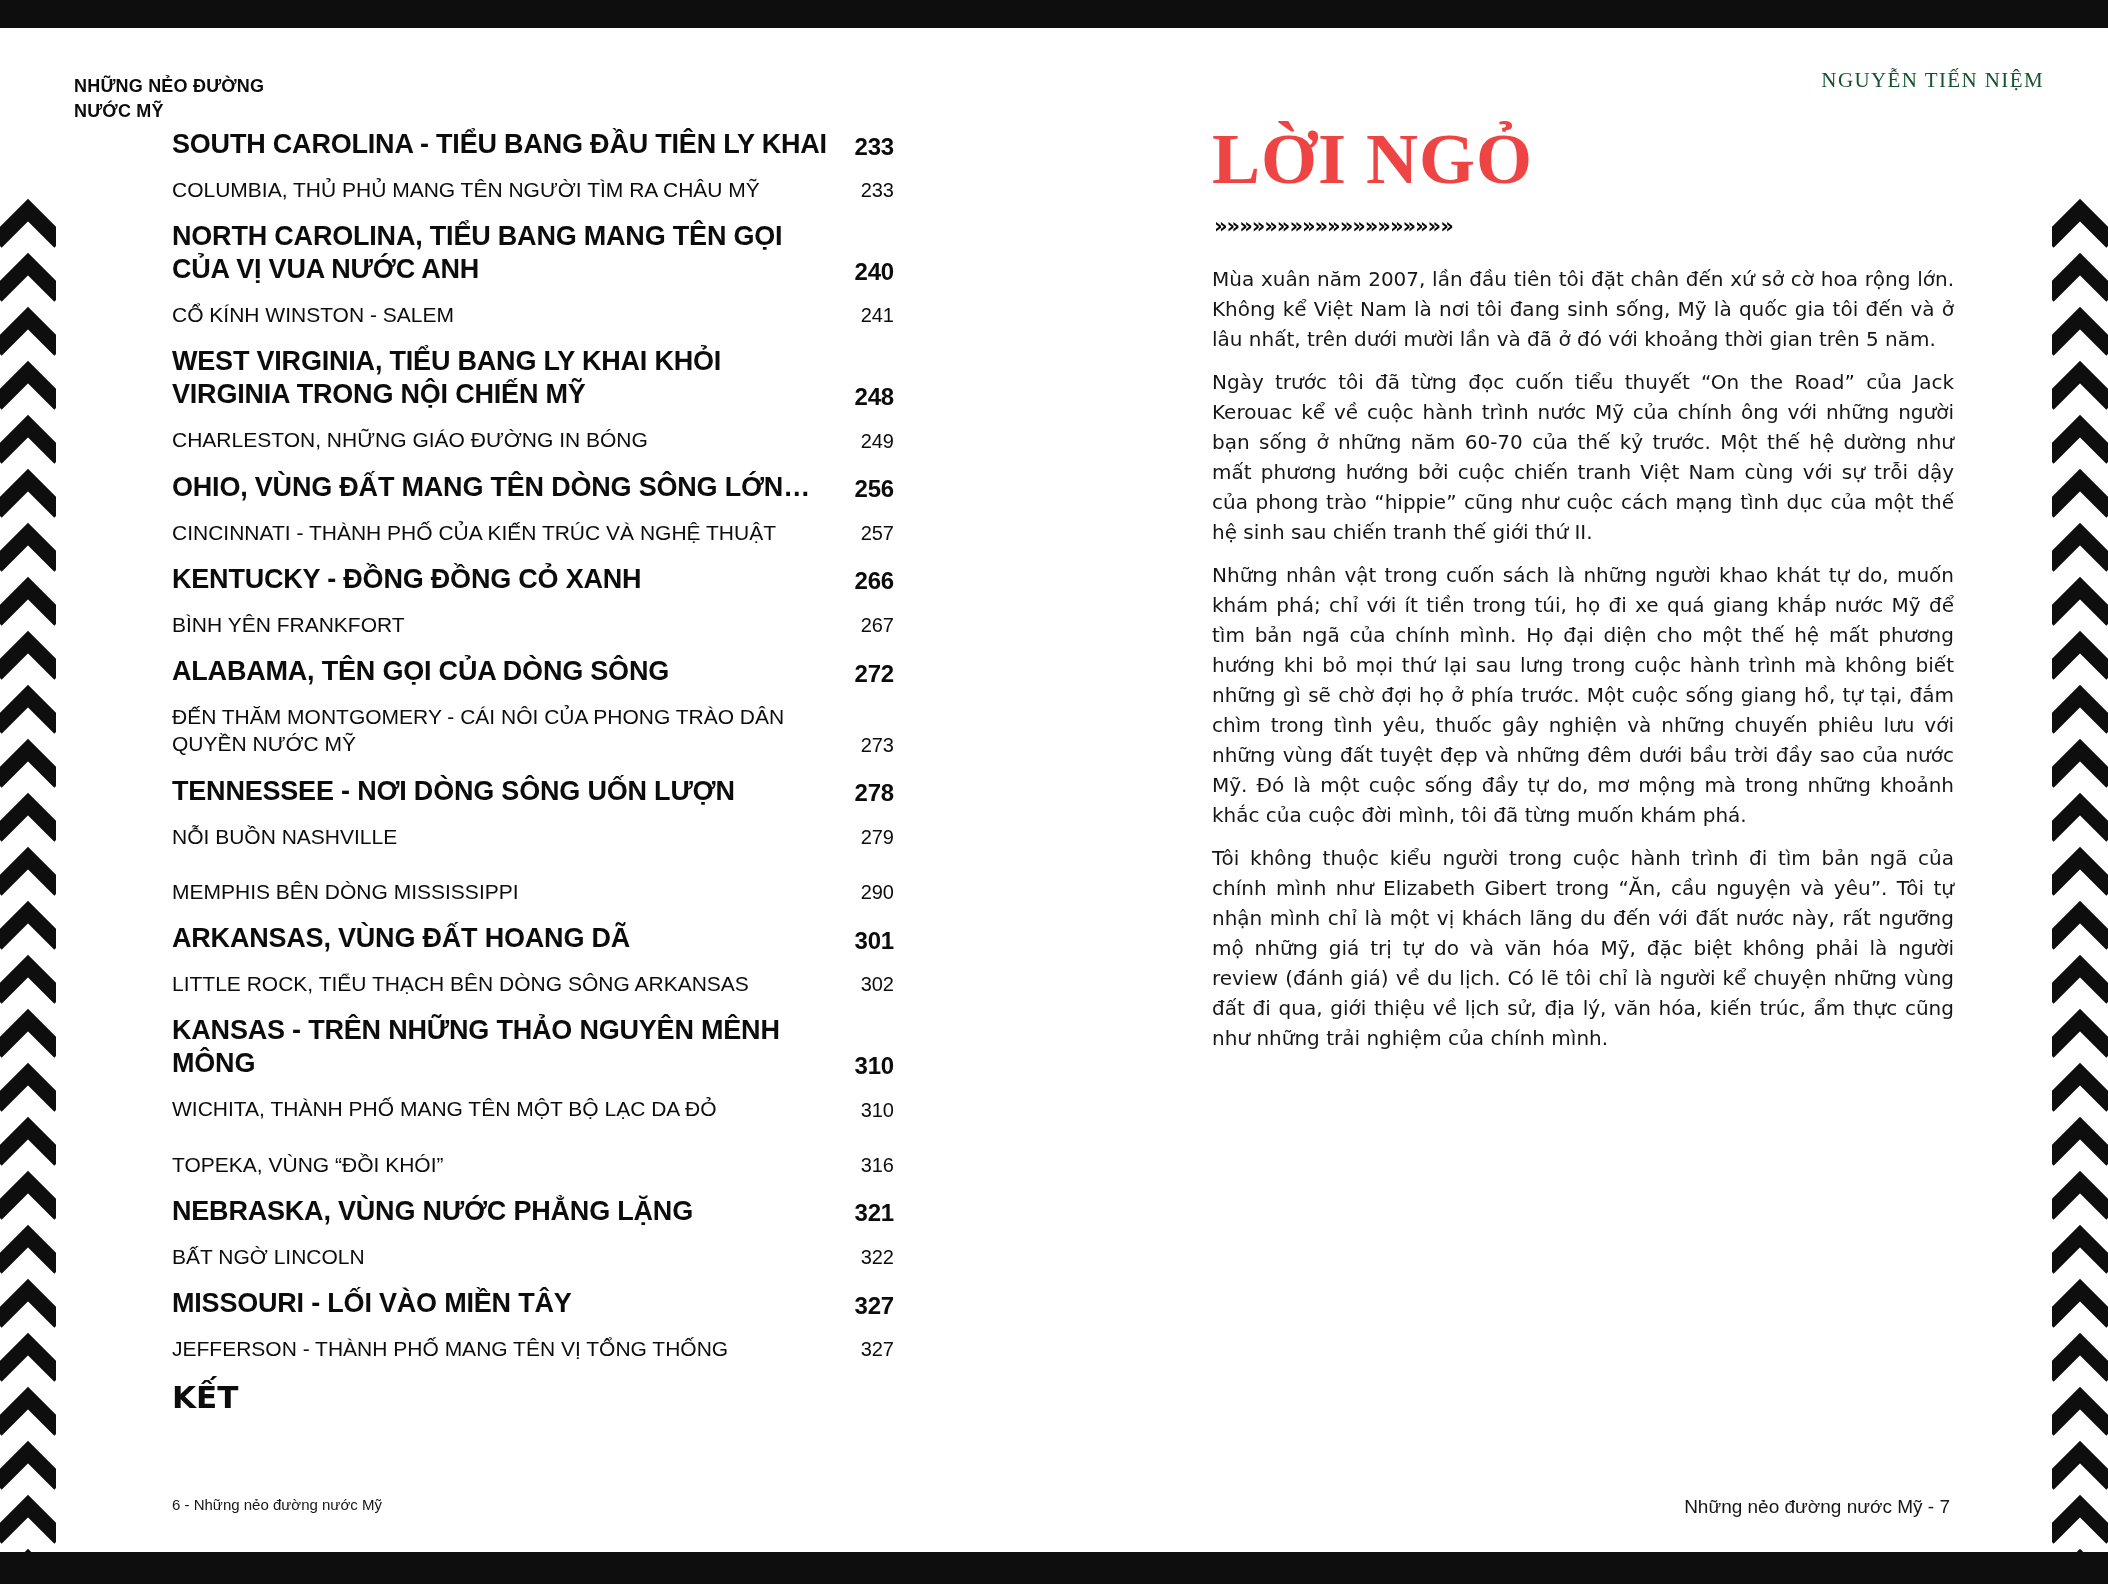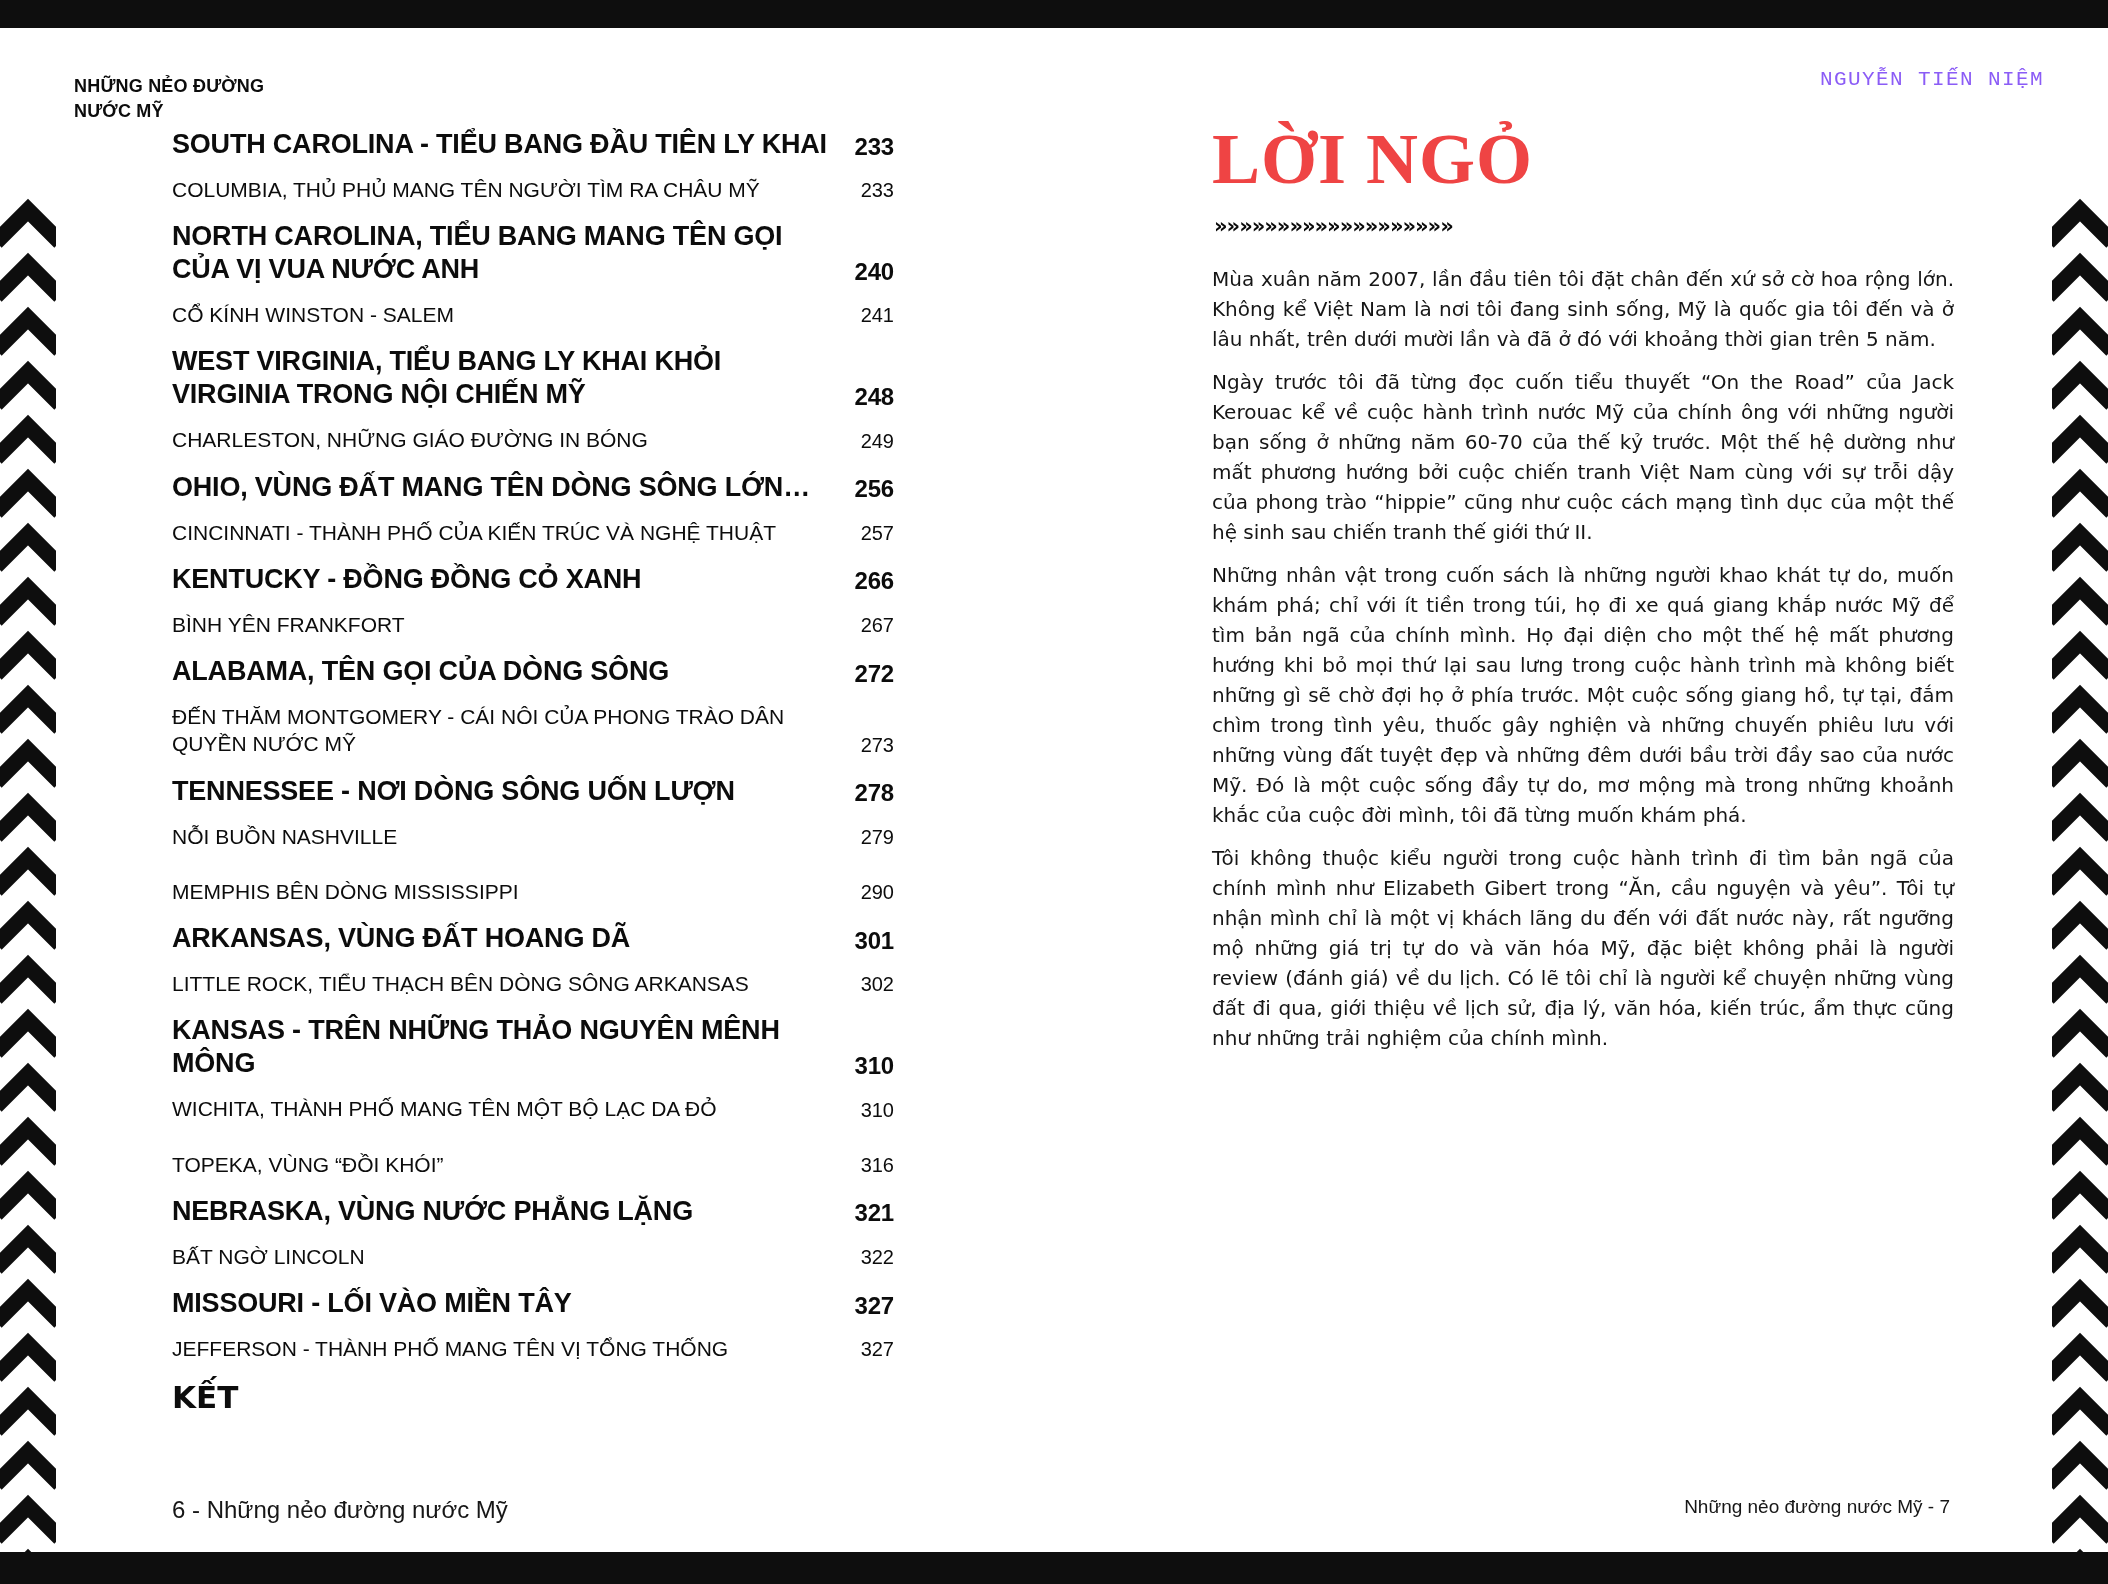--- a/index.html
+++ b/index.html
@@ -28,27 +28,27 @@
   .toc-row { display:flex; align-items:flex-end; margin-bottom:15px; color:#0c0c0c; }
   .toc-label { flex:1; }
   .toc-page  { margin-left:16px; white-space:nowrap; }
   .toc-row.chapter { font-weight:700; font-size:27px; line-height:1.22; letter-spacing:-0.2px; }
   .toc-row.chapter .toc-page { font-size:24px; }
   .toc-row.sub { font-weight:400; font-size:21px; line-height:1.3; margin-bottom:17px; }
   .toc-row.sub .toc-page { font-size:20px; }
   .toc-row.gap-before { margin-top:28px; }
   .toc-row.end { font-weight:700; font-size:31px; margin-top:12px; font-family:"DejaVu Sans", sans-serif; }
 
-  .footer-left  { position:absolute; left:172px; top:1496px; font-size:24px; color:#161616; }
+  .footer-left  { position:absolute; left:172px; top:1496px; font-size:15px; color:#161616; }
   .footer-right { position:absolute; right:158px; top:1496px; font-size:19px; color:#161616; }
 
   
   .running-right {
     position:absolute; right:64px; top:68px;
-    font-family:Liberation Mono, monospace; font-size:21px; letter-spacing:1.4px; color:#8b5cf6;
+    font-family:Liberation Serif, serif; font-size:21px; letter-spacing:1.4px; color:#14532d;
   }
   .preface { position:absolute; left:1212px; top:122px; width:742px; }
   .preface-title {
     font-family:Liberation Serif, serif; font-weight:700; font-size:72px;
     letter-spacing:1px; color:#ef4444; line-height:1.05;
   }
   .preface-ornament {
     font-family:"DejaVu Sans", sans-serif; font-weight:700; font-size:21px;
     letter-spacing:-1px; color:#0a0a0a; margin:16px 0 26px 2px;
   }

